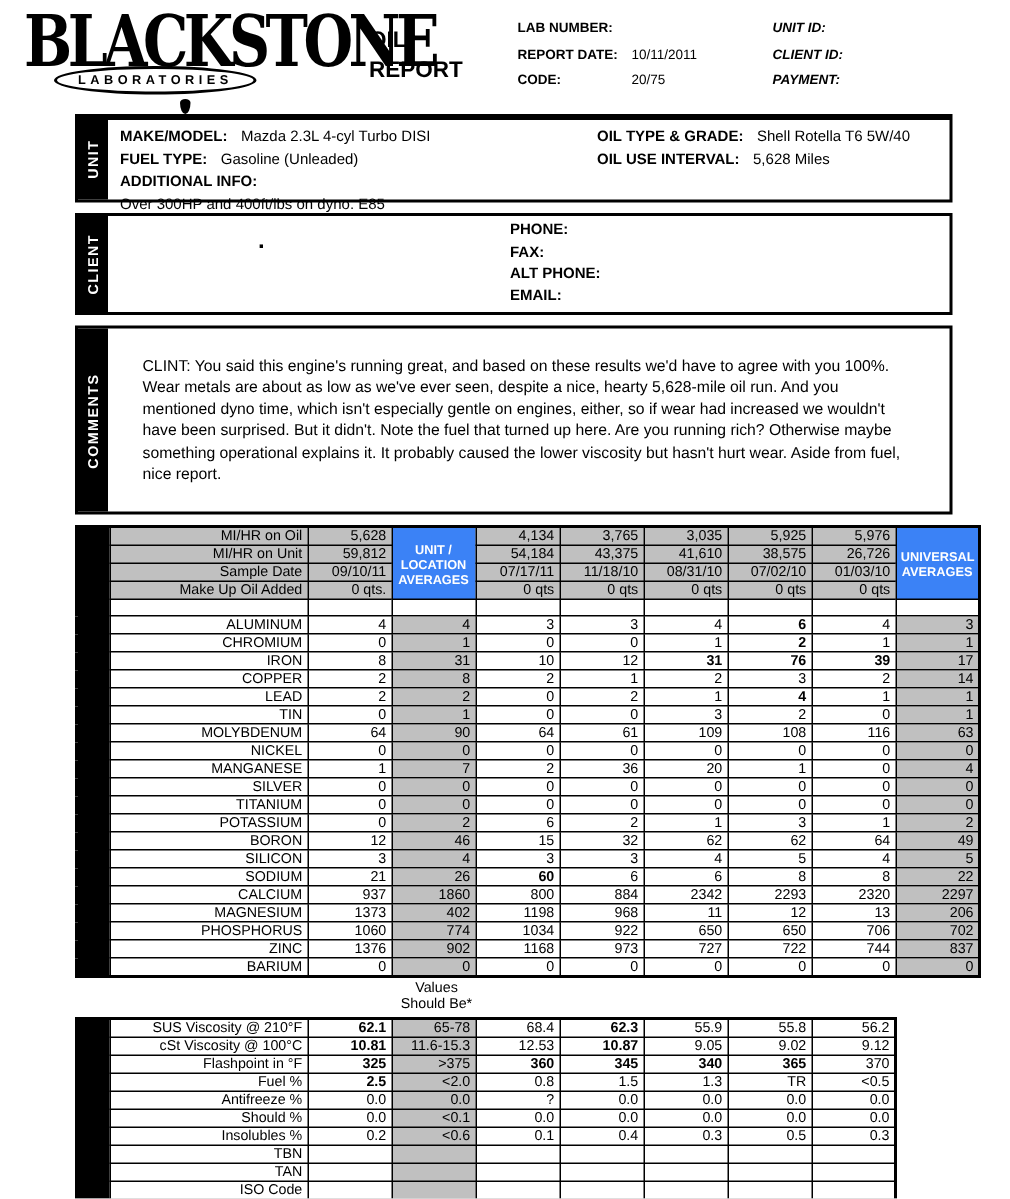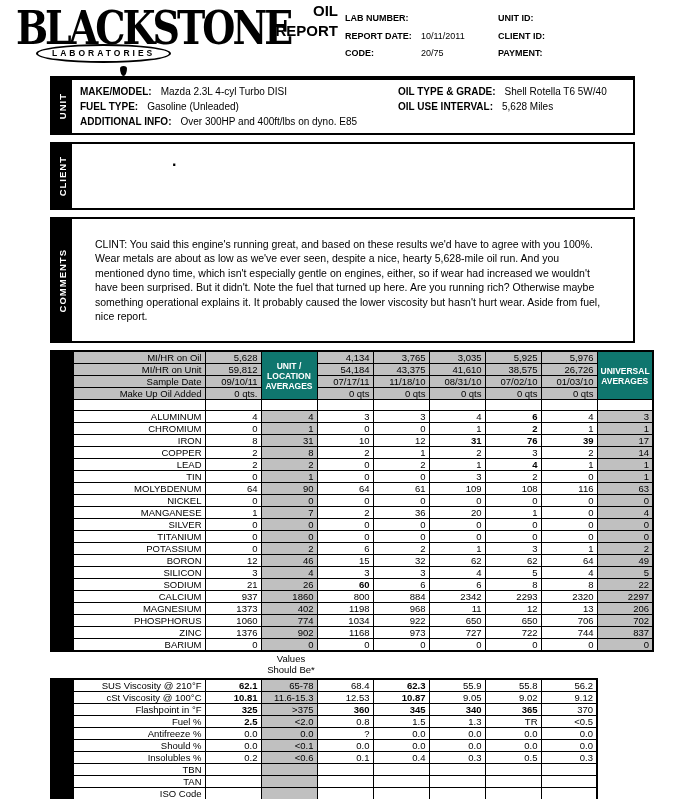--- a/index.html
+++ b/index.html
@@ -8,62 +8,62 @@
 
   
   .hdr { position:relative; height:76px; }
   .logo { position:absolute; left:16px; top:4px; width:222px; height:66px; }
   .logo-text { font-family:"DejaVu Serif","Liberation Serif",serif; font-weight:bold; font-size:38px;
                letter-spacing:-3px; line-height:1; transform:scaleY(1.25); transform-origin:top left; white-space:nowrap; }
   .logo-oval { position:absolute; left:20px; top:40px; border:2px solid #000; background:#fff; border-radius:50%;
                padding:2px 14px 3px; font-size:8.5px; font-weight:bold; letter-spacing:3px; white-space:nowrap; }
   .logo-drop { position:absolute; left:104px; top:62px; width:7px; height:10px; background:#000;
                border-radius:50% 50% 50% 50% / 25% 25% 75% 75%; }
-  .report-title { position:absolute; left:246px; top:1px; width:92px; text-align:right;
+  .report-title { position:absolute; left:246px; top:17px; width:92px; text-align:left;
                   font-weight:bold; font-size:15px; line-height:20px; }
   .meta-block { position:absolute; top:10px; font-size:9px; line-height:17.5px; }
   .meta-left  { left:345px; }
-  .meta-right { left:498px; }
+  .meta-right { left:515px;font-style:italic; }
   .meta-row { display:flex; }
   .meta-left .meta-label { font-weight:bold; width:72px; }
   .meta-right .meta-label { font-weight:bold; width:55px; }
   .meta-value { margin-left:4px; }
 
   
   .content { margin:0 38px;padding-left:12px; }
   .box { border:2px solid #000; display:flex; margin-bottom:7px; background:#fff; }
   .box.unit { border-top-width:4px; }
   .sidebar { width:20px; background:#000; color:#fff; display:flex; align-items:center; justify-content:center; flex:none; }
   .vlabel { writing-mode:vertical-rl; transform:rotate(180deg); font-size:9.5px; font-weight:bold;
             letter-spacing:1px; white-space:nowrap; }
   .box-content { flex:1; padding:4px 8px; font-size:10px; }
 
   .unit-grid { display:grid; grid-template-columns:318px 1fr; grid-auto-rows:15px; }
   .kv { display:flex; line-height:15px; white-space:nowrap; }
   .kv .k { font-weight:bold; margin-right:9px; }
-  .kv.full { grid-column:1 / span 2; }
+  .kv.full { grid-column:1 / span 2;flex-direction:column; }
 
   .client-content { position:relative; height:58px; padding:3px 8px; }
   .client-dot { position:absolute; left:100px; top:8px; font-weight:bold; }
   .contact { position:absolute; left:268px; top:3px; line-height:14.5px; font-size:10px; }
   .contact div { font-weight:bold; }
 
   .comments-text { margin:13px; font-size:10.5px; line-height:14.4px; padding:1px 2px; }
 
   
   table.tbl { border-collapse:collapse; table-layout:fixed; border:2px solid #000; margin-top:2px; }
   table.elements { width:602px; }
   table.properties { width:546px; }
   .tbl td { border:1px solid #000; font-size:9.5px; height:11px; line-height:11px; padding:0 3px;
             overflow:hidden; white-space:nowrap; }
   .tbl td.num { text-align:right; }
   .tbl td.lbl { text-align:right; }
   .tbl td.gray { background:#c0c0c0; }
   .tbl td.b { font-weight:bold; }
-  .tbl td.blackcell { background:#0f766e; color:#fff; font-weight:bold; font-size:8.5px; text-align:center;
+  .tbl td.blackcell { background:#3b82f6; color:#fff; font-weight:bold; font-size:8.5px; text-align:center;
                       white-space:pre-line; line-height:10px; vertical-align:middle; }
   .tbl td.side-cell { background:#000; border-color:#000; text-align:center; vertical-align:middle; padding:0; }
   .tbl td.spacer { height:10px; }
 
   .between-note { margin-left:212px; width:58px; text-align:center; font-size:9.5px; line-height:11px; padding:1px 0; }
   .footer-note { text-align:center; font-weight:bold; font-size:9px; margin-top:3px; }
 </style>
 </head>
 <body>
 
@@ -138,20 +138,26 @@
         </div>
       </div>
     </div>
 
     <div class="box">
       <div class="sidebar">
         <span class="vlabel">CLIENT</span>
       </div>
       <div class="client-content" style="flex:1">
         <span class="client-dot">.</span>
+        <div class="contact">
+          <div>PHONE:</div>
+          <div>FAX:</div>
+          <div>ALT PHONE:</div>
+          <div>EMAIL:</div>
+        </div>
       </div>
     </div>
 
     <div class="box">
       <div class="sidebar">
         <span class="vlabel">COMMENTS</span>
       </div>
       <div class="box-content">
         <p class="comments-text">CLINT:  You said this engine's running great, and based on these results we'd have to agree with you 100%. Wear metals are about as low as we've ever seen, despite a nice, hearty 5,628-mile oil run. And you mentioned dyno time, which isn't especially gentle on engines, either, so if wear had increased we wouldn't have been surprised. But it didn't. Note the fuel that turned up here. Are you running rich? Otherwise maybe something operational explains it. It probably caused the lower viscosity but hasn't hurt wear. Aside from fuel, nice report.</p>
       </div>

